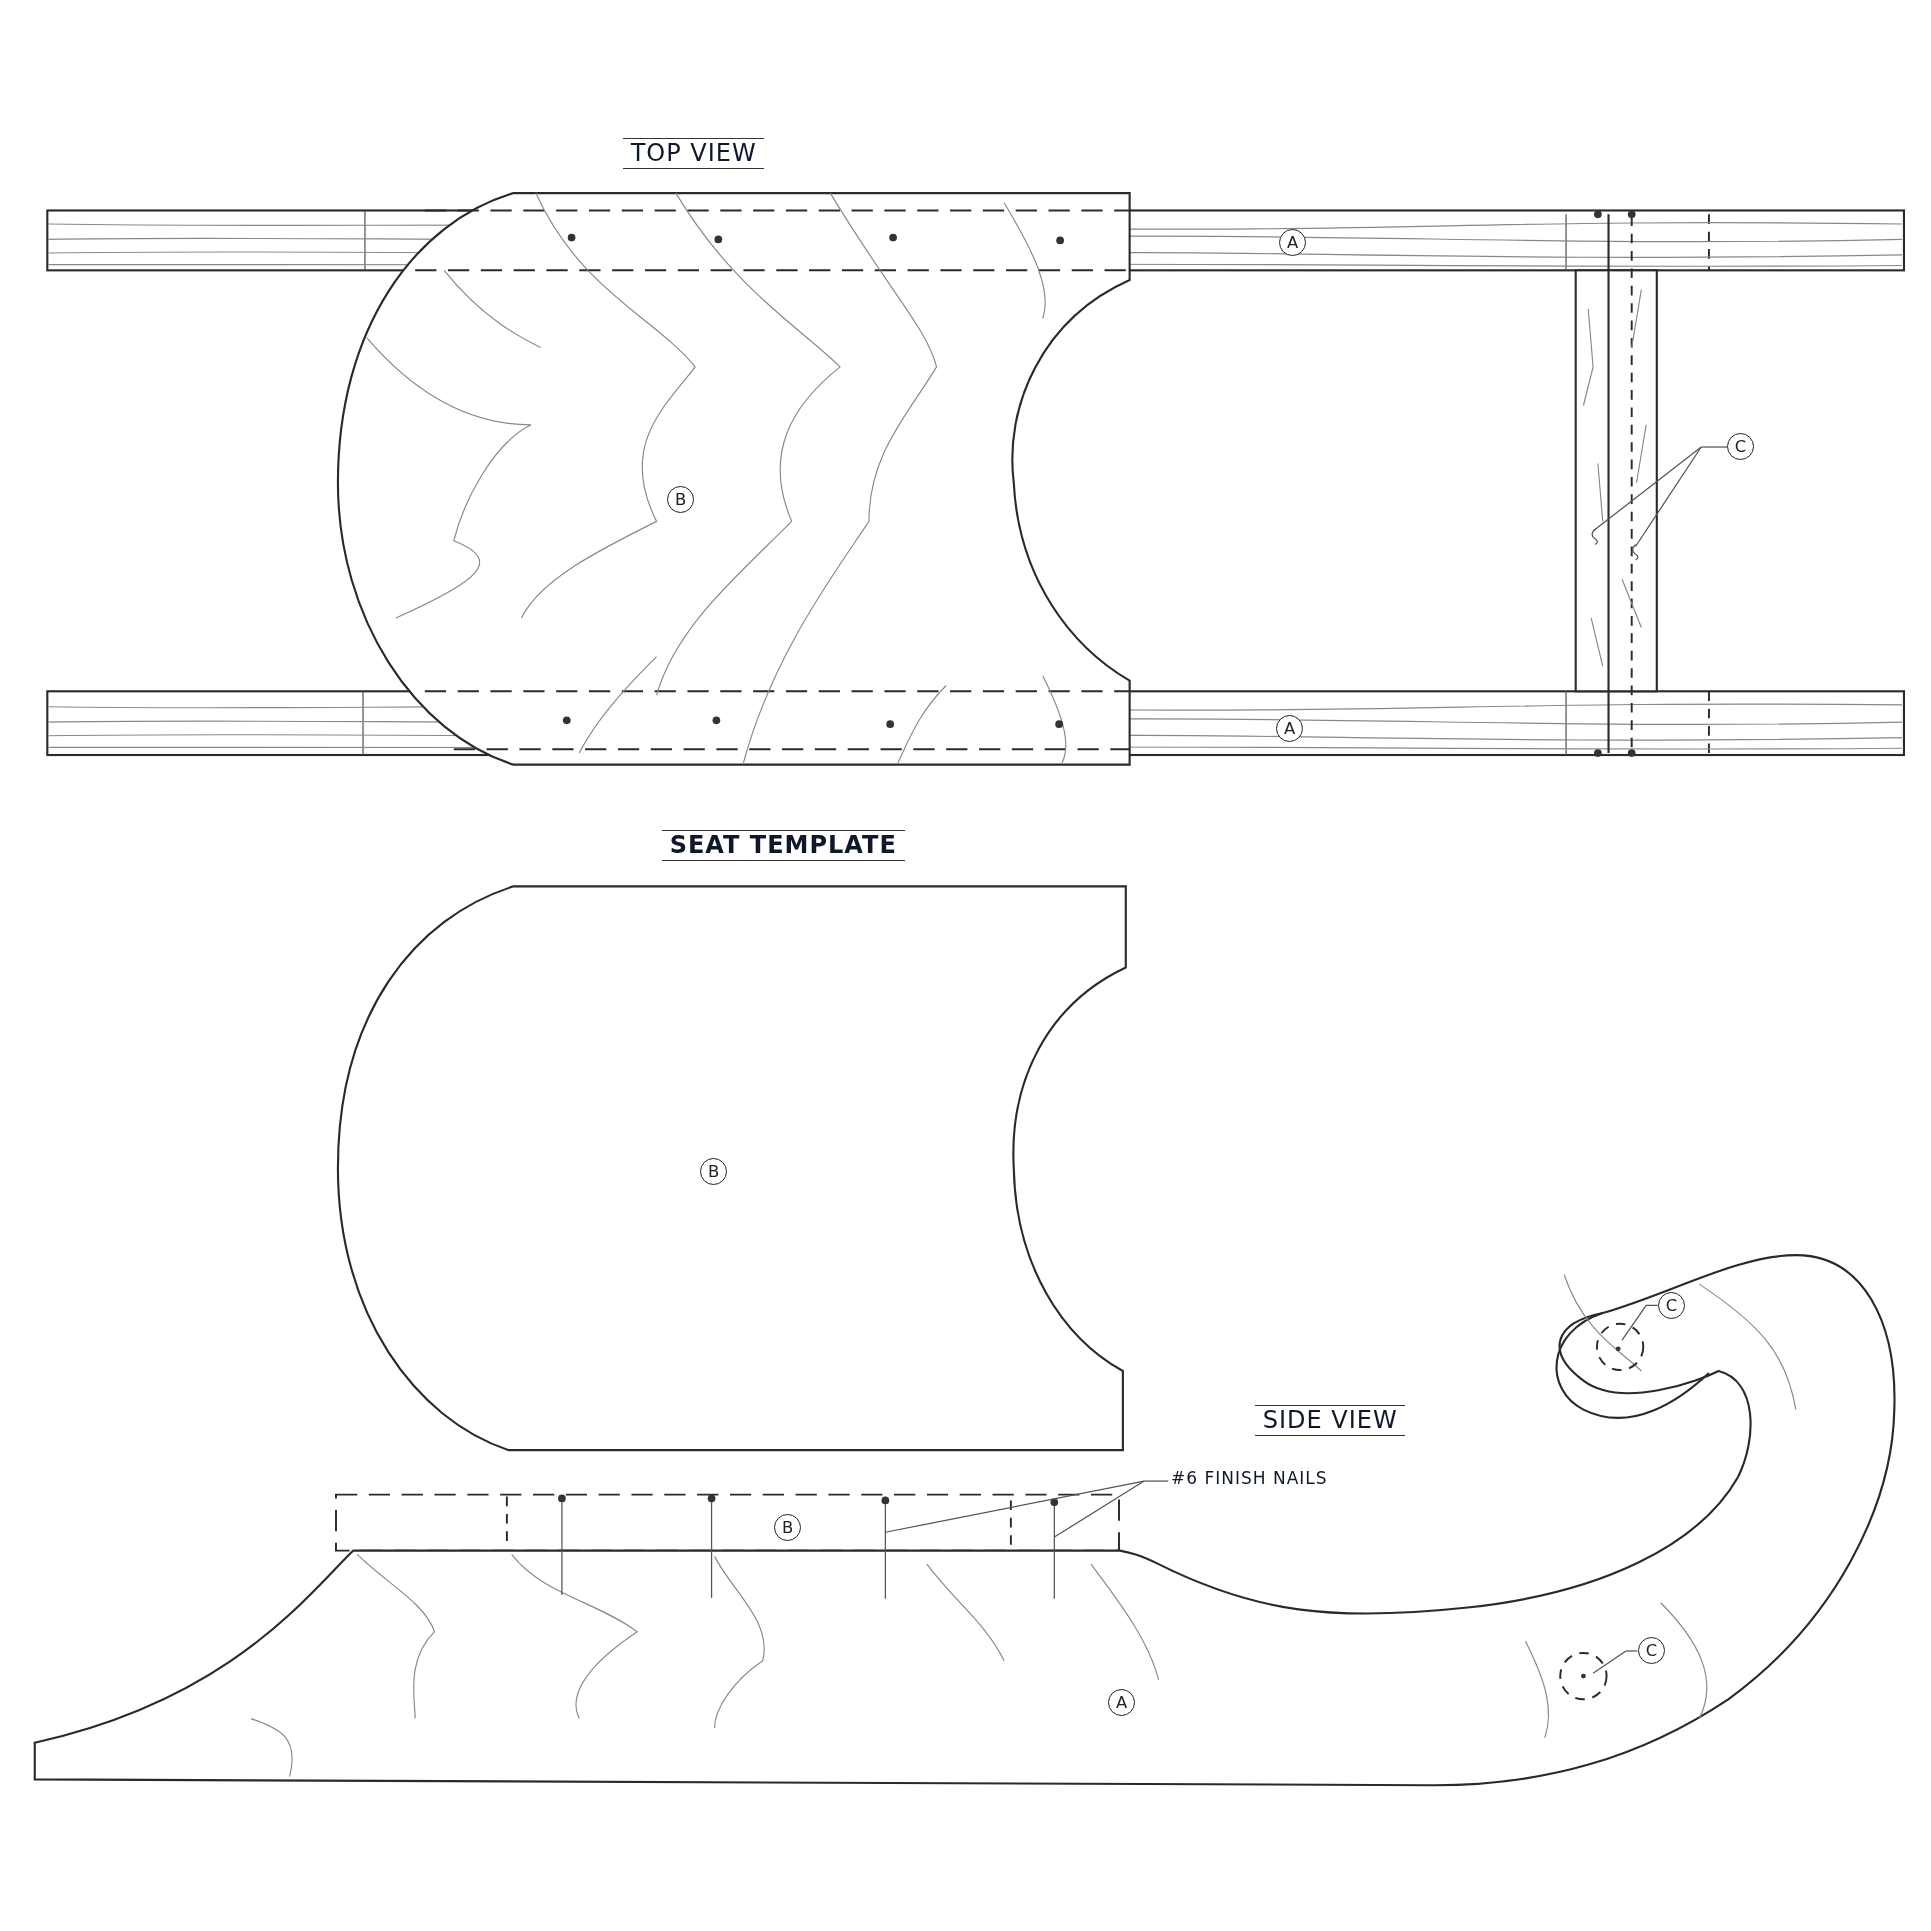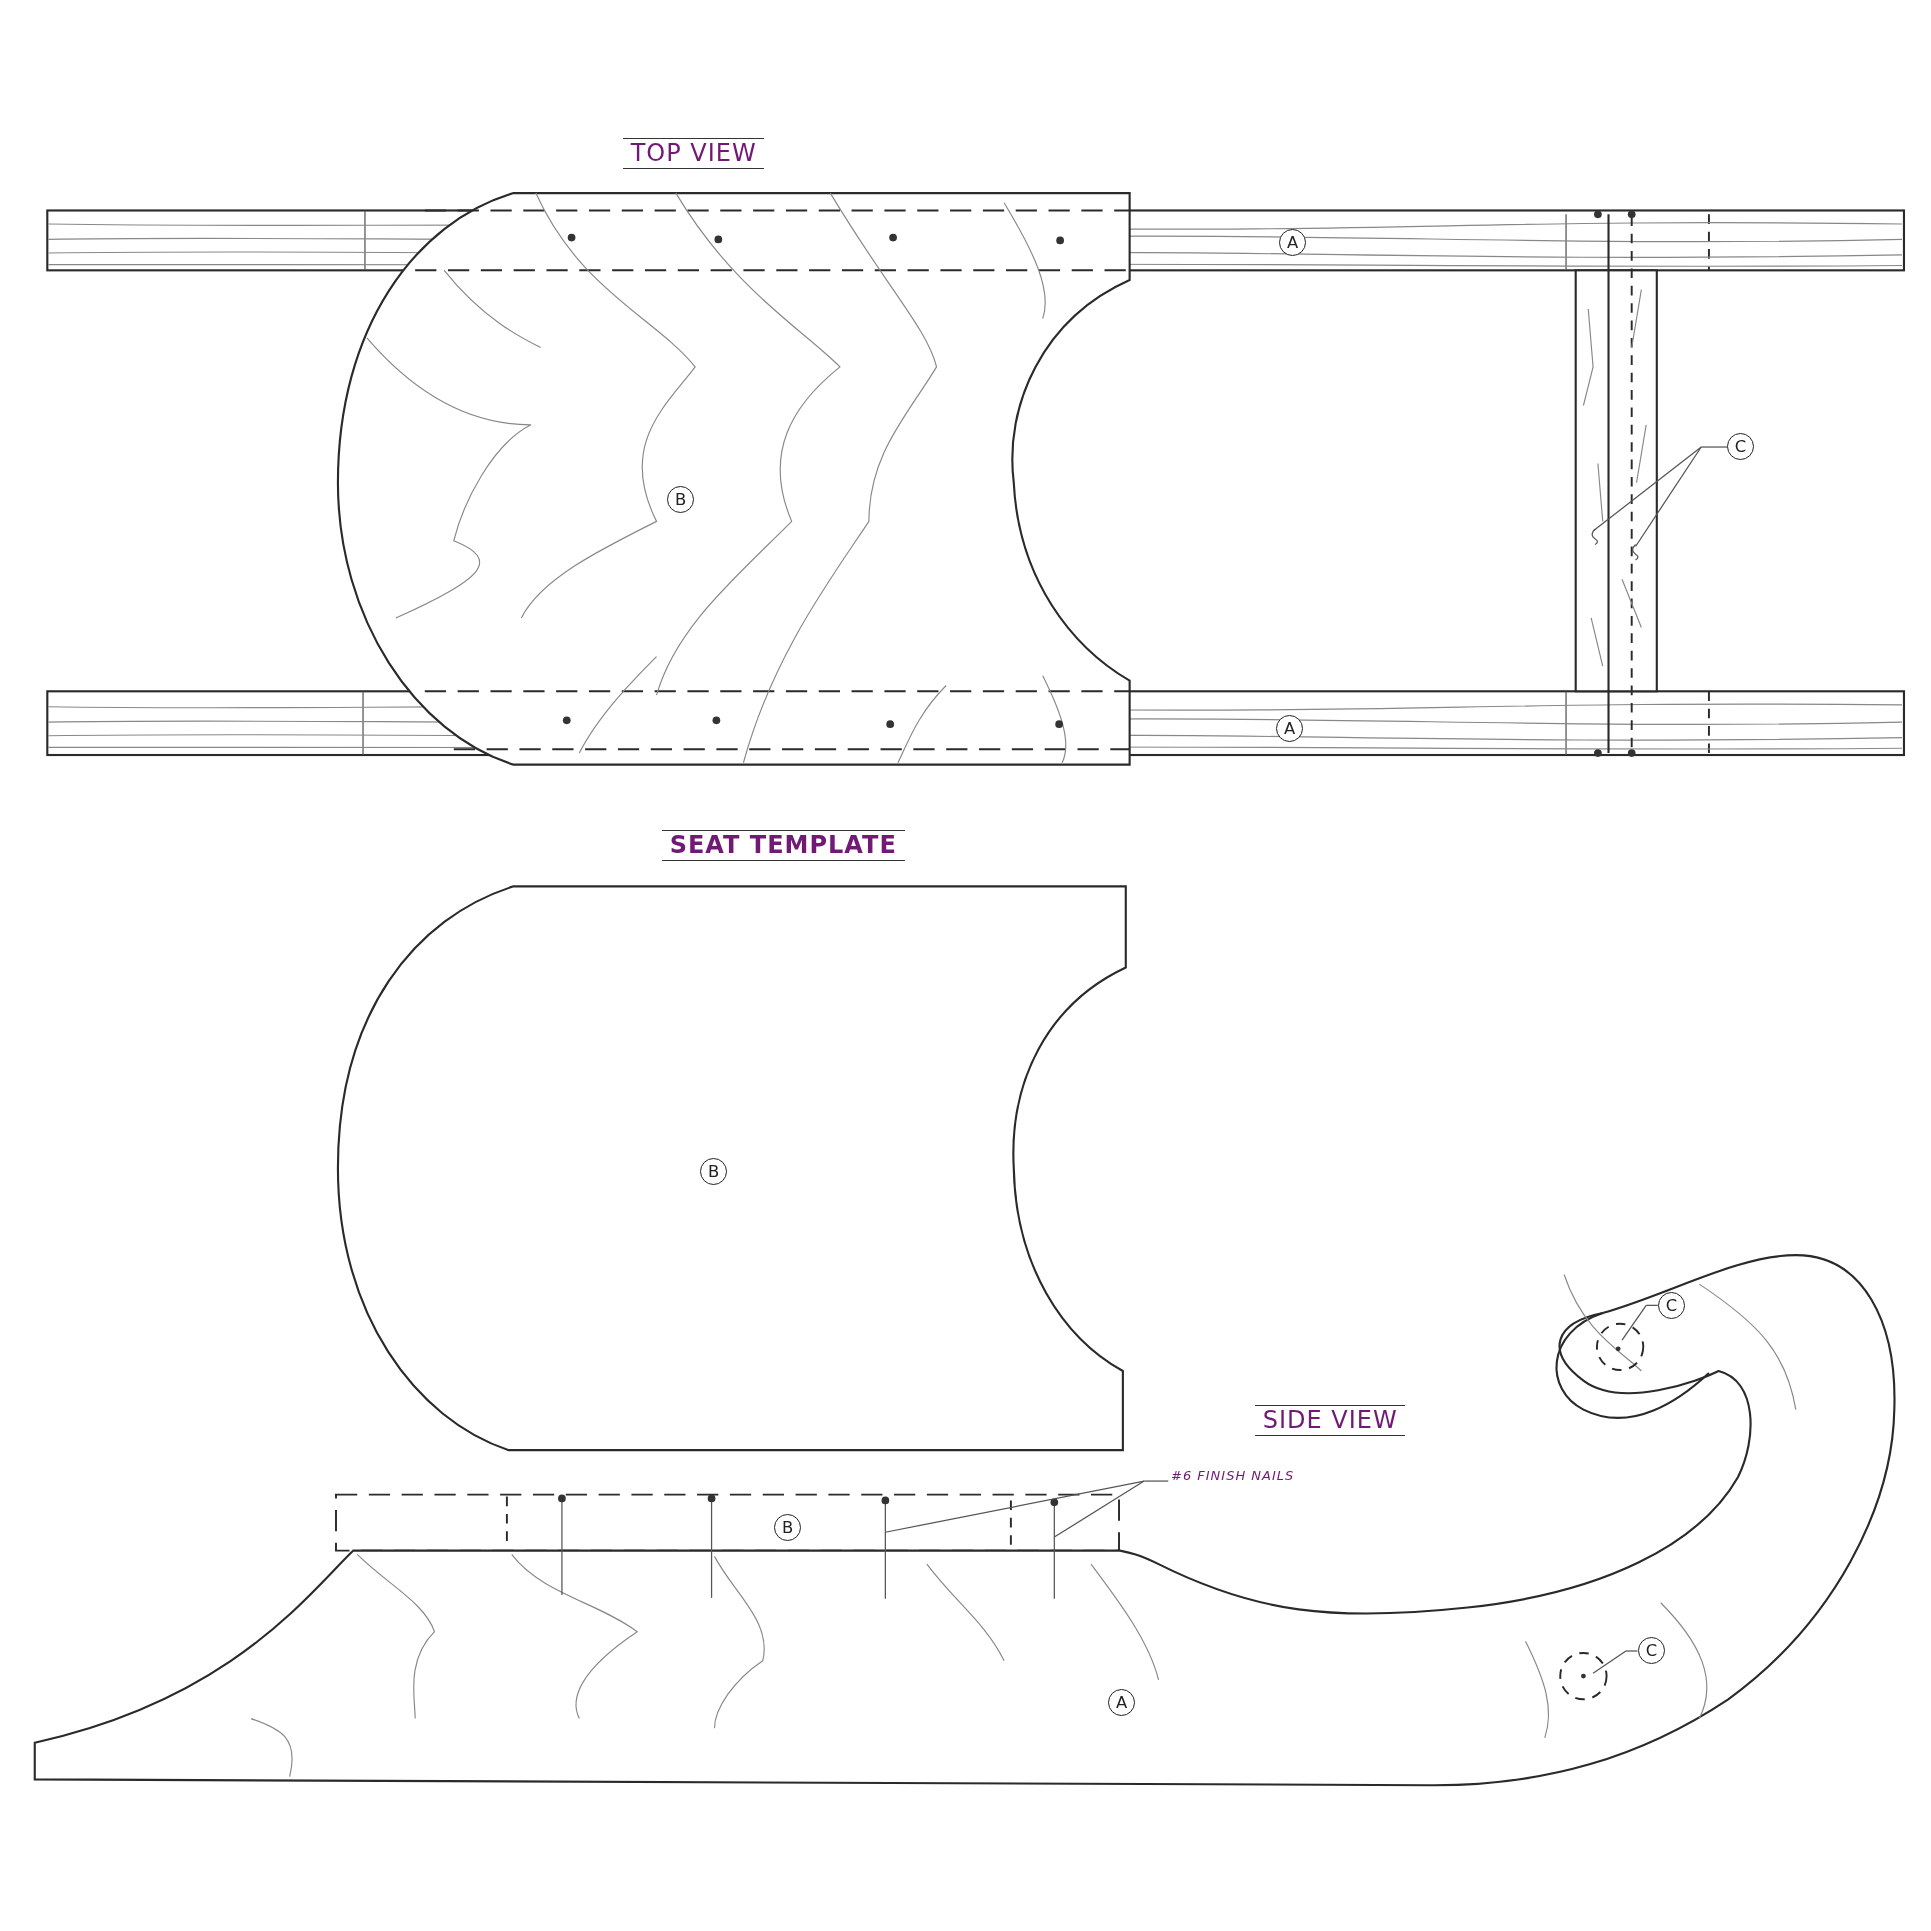--- a/index.html
+++ b/index.html
@@ -1,21 +1,21 @@
 <!DOCTYPE html>
 <html><head>
 <meta charset="utf-8">
 <style>
   html, body { margin: 0; padding: 0; background: #ffffff; }
   body { width: 1931px; height: 1931px; position: relative; overflow: hidden; font-family: "Liberation Sans", sans-serif; }
   svg.drawing { position: absolute; left: 0; top: 0; width: 1931px; height: 1931px; }
-  .lbl { position: absolute; font-family: "DejaVu Sans", sans-serif; color: #701a75; letter-spacing: 1px; white-space: nowrap; }
+  .lbl { position: absolute; font-family: "DejaVu Sans", sans-serif; color: #0f172a; letter-spacing: 1px; white-space: nowrap; }
   .title { font-size: 24px; border-top: 1.9px solid #333; border-bottom: 1.9px solid #333; padding: 1px 7.7px; line-height: 27px; }
   .callout { position: absolute; width: 25px; height: 25px; border: 1.9px solid #222; border-radius: 50%; font-size: 16.4px; line-height: 25px; text-align: center; color: #222; font-family: "DejaVu Sans", sans-serif; background: #fff; box-sizing: content-box; }
-  .note { font-size: 13px; font-style: italic; }
+  .note { font-size: 17px; }
   .ln { stroke: #2a2a2a; fill: none; stroke-width: 2.2; }
   .thin { stroke: #555; fill: none; stroke-width: 1.3; }
   .grain { stroke: #888; fill: none; stroke-width: 1.2; }
   .dash { stroke: #2a2a2a; fill: none; stroke-width: 2; stroke-dasharray: 22 12; }
   .sdash { stroke: #2a2a2a; fill: none; stroke-width: 2; stroke-dasharray: 10 8; }
   .fillw { fill: #fff; }
 </style>
 </head>
 <body>
 

